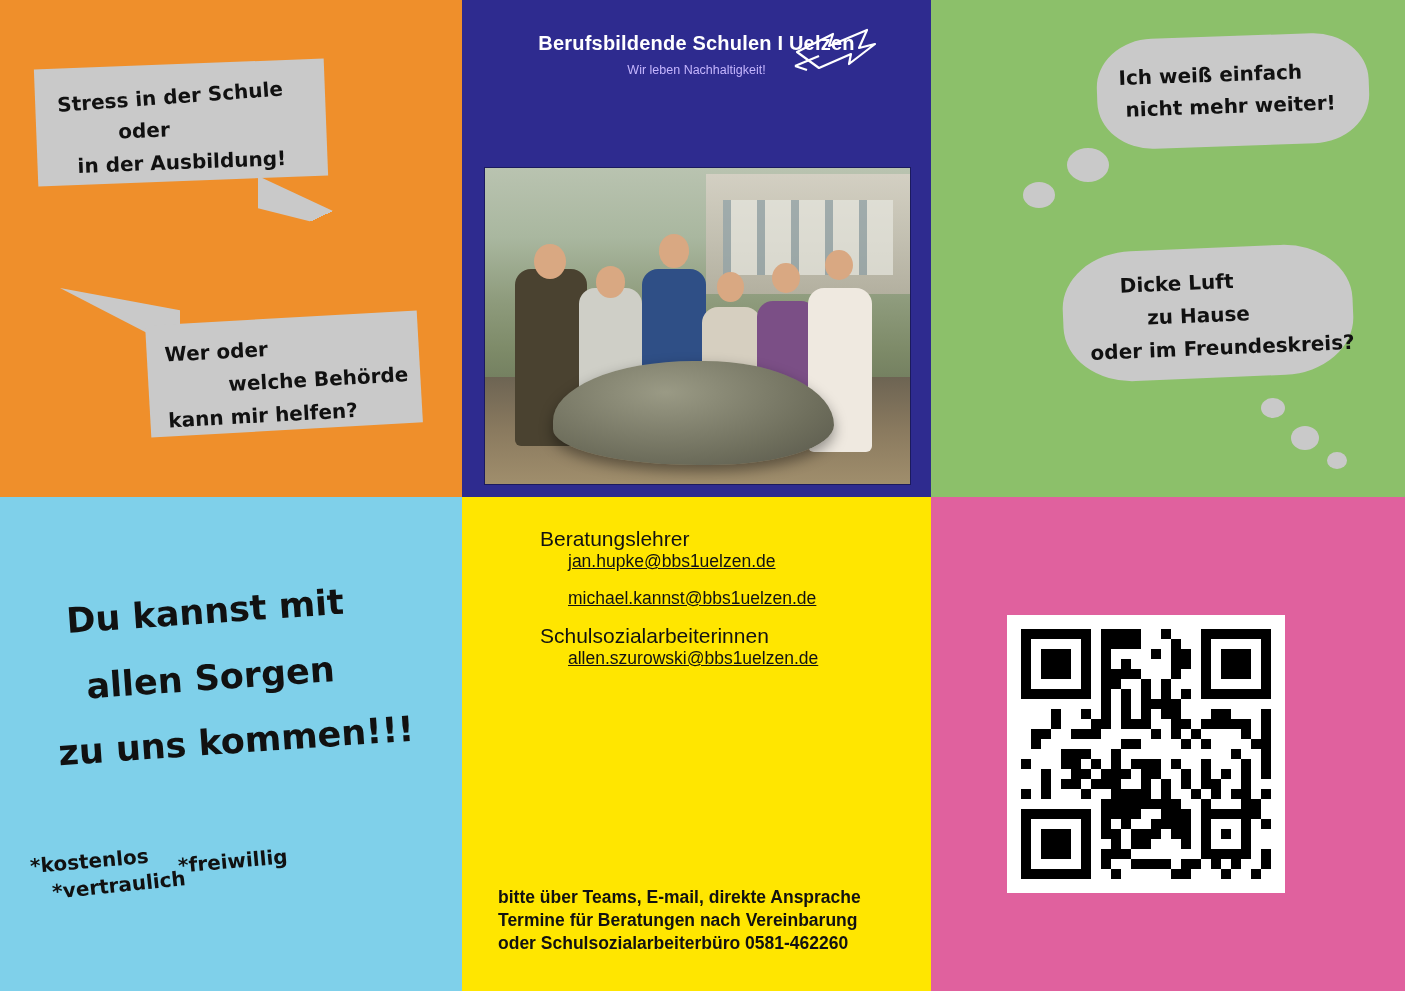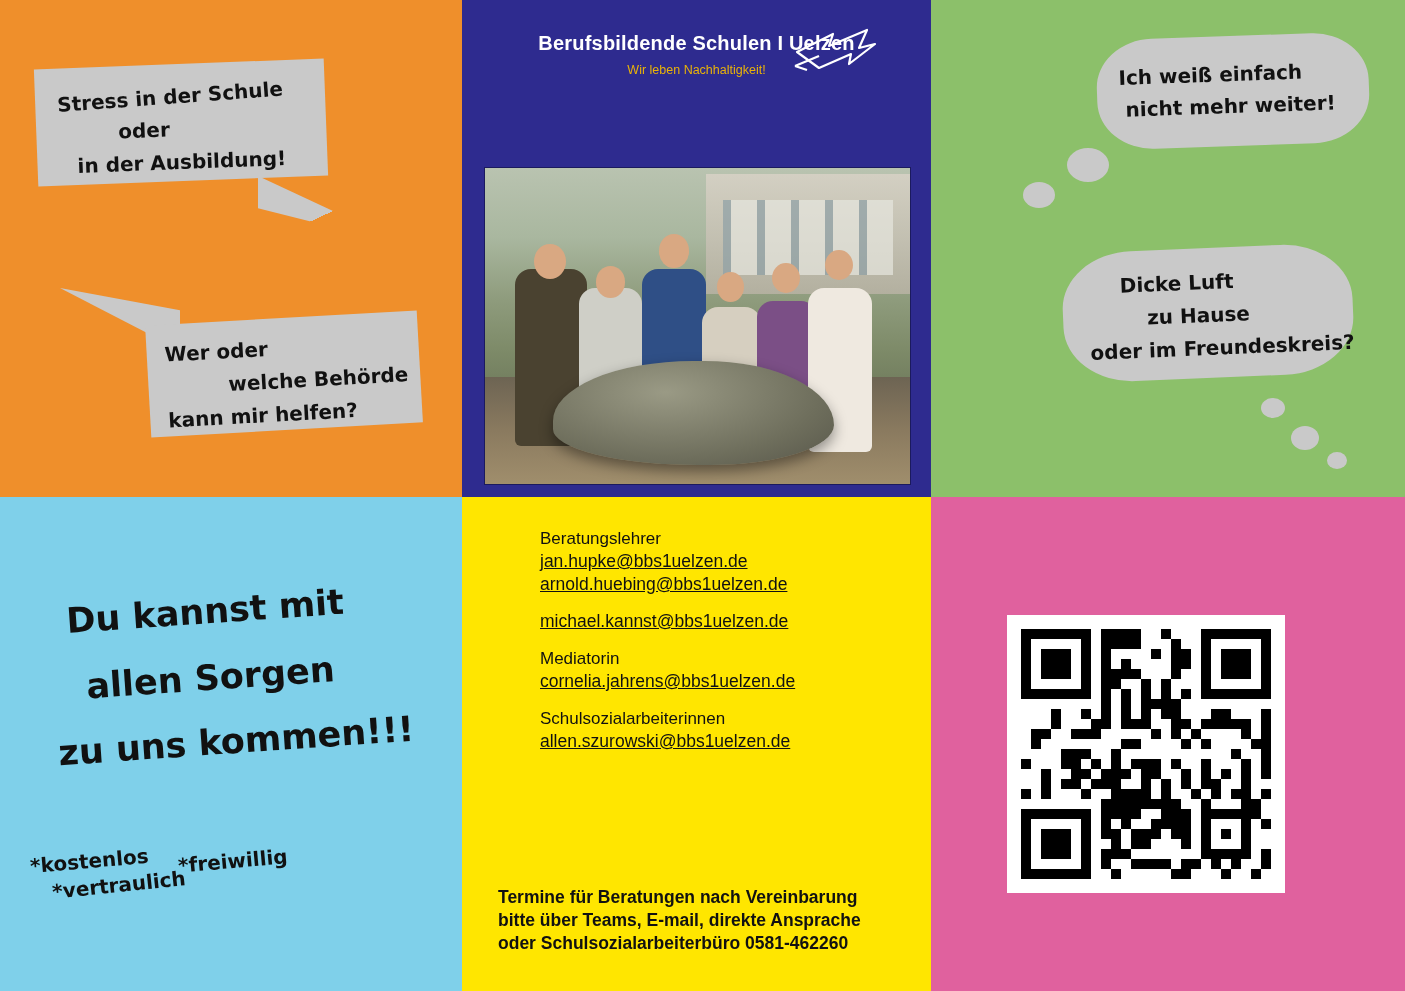--- a/index.html
+++ b/index.html
@@ -115,21 +115,21 @@
   
   .school-head {
     color: #ffffff;
     font-weight: 700;
     font-size: 20px;
     padding-top: 32px;
     text-align: center;
     letter-spacing: .2px;
   }
   .school-sub {
-    color: #eab308;
+    color: #c4b5fd;
     font-size: 12.5px;
     text-align: center;
     margin-top: 8px;
   }
   .logo-fish {
     position: absolute;
     right: 52px; top: 22px;
     width: 90px; height: 52px;
   }
   .headline {
@@ -221,24 +221,25 @@
   
   .contacts {
     position: absolute;
     left: 78px; top: 30px;
     width: 400px;
     color: #111;
     font-size: 17.5px;
     line-height: 23px;
   }
   .contact-group { margin-bottom: 14px; }
-  .contact-role { font-size: 17px; }
+  .contact-role { font-size: 21px; }
   .contact-mail {
     display: block;
     color: #111;
+    margin-left: 28px;
   }
   .terms {
     position: absolute;
     left: 36px; bottom: 36px;
     width: 420px;
     font-weight: 700;
     font-size: 17.5px;
     line-height: 23px;
     color: #111;
   }
@@ -346,43 +347,38 @@
       <span class="t3">*vertraulich</span>
     </div>
   </div>
 
   <div class="panel p-yellow">
     <div class="contacts">
 
       <div class="contact-group">
         <div class="contact-role">Beratungslehrer</div>
         <a class="contact-mail" href="#">jan.hupke@bbs1uelzen.de</a>
-        <a class="contact-mail" href="#">arnold.huebing@bbs1uelzen.de</a>
       </div>
 
       <div class="contact-group">
         <a class="contact-mail" href="#">michael.kannst@bbs1uelzen.de</a>
       </div>
 
-      <div class="contact-group">
-        <div class="contact-role">Mediatorin</div>
-        <a class="contact-mail" href="#">cornelia.jahrens@bbs1uelzen.de</a>
-      </div>
 
       <div class="contact-group">
         <div class="contact-role">Schulsozialarbeiterinnen</div>
         <a class="contact-mail" href="#">allen.szurowski@bbs1uelzen.de</a>
       </div>
 
 
     </div>
 
     <div class="terms">
+      <div>bitte über Teams, E-mail, direkte Ansprache</div>
       <div>Termine für Beratungen nach Vereinbarung</div>
-      <div>bitte über Teams, E-mail, direkte Ansprache</div>
       <div>oder Schulsozialarbeiterbüro 0581-462260</div>
     </div>
   </div>
 
   <div class="panel p-pink">
     <div class="qr-wrap">
       <div class="qr" id="qr">
           <i class="on"></i>
           <i class="on"></i>
           <i class="on"></i>

